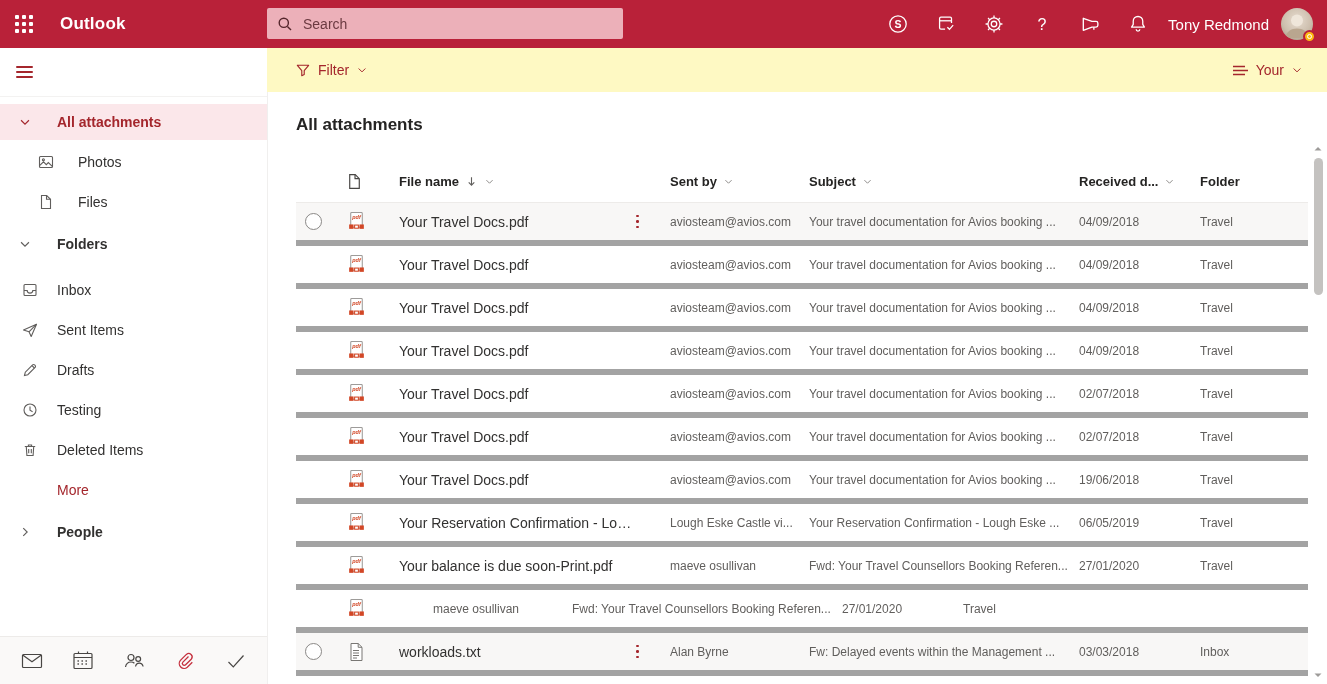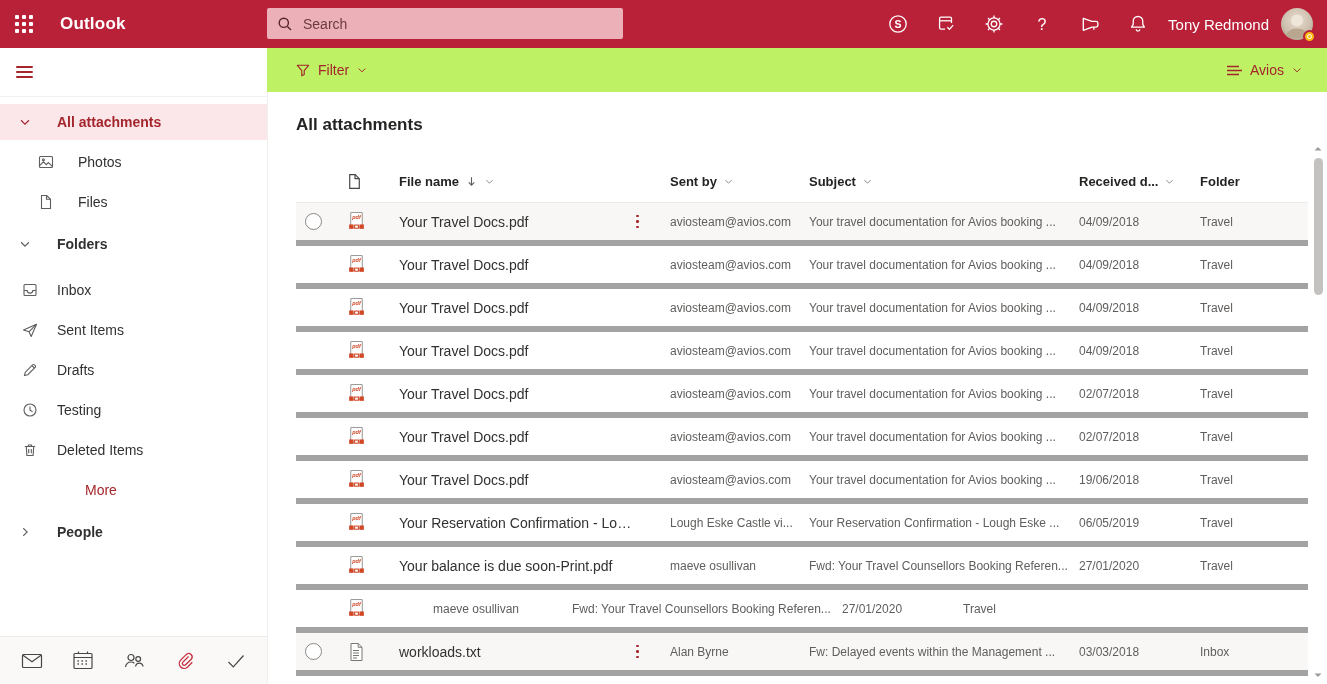--- a/index.html
+++ b/index.html
@@ -41,30 +41,30 @@
   .nav-item { height:40px; display:flex; align-items:center; font-size:14px; color:#323130; cursor:pointer; }
   .nav-item .chev { width:16px; margin:0 0 0 18px; color:#605E5C; flex:none; }
   .nav-item .spacer { width:34px; flex:none; }
   .nav-item .nicon { width:16px; margin-left:22px; margin-right:19px; flex:none; }
   .nav-item .nicon-sub { width:16px; margin-left:38px; margin-right:24px; flex:none; }
   .nav-item .lbl { white-space:nowrap; }
   .nav-item.selected { background:var(--selected_bg); height:36px; color:var(--accent); font-weight:700; }
   .nav-item.selected .chev { color:var(--accent); }
   .nav-item.head { font-weight:700; }
   .nav-item.more { color:var(--accent); }
-  .nav-item.more .lbl { margin-left:85px; }
+  .nav-item.more .lbl { margin-left:57px; }
   .gap6 { height:6px; } .gap2 { height:2px; }
 
   
   .modbar { position:absolute; left:0; bottom:0; width:267px; height:48px; background:#FAF9F8;
     border-top:1px solid #EDEBE9; display:flex; align-items:center; justify-content:space-around; padding:0 6px; }
   .mod { width:40px; height:40px; display:flex; align-items:center; justify-content:center; cursor:pointer; }
 
   
-  .cmdbar { position:absolute; left:267px; top:48px; right:0; height:44px; background:#bef264;
+  .cmdbar { position:absolute; left:267px; top:48px; right:0; height:44px; background:#fef9c3;
     display:flex; align-items:center; justify-content:space-between; padding:0 24px 0 28px; }
   .cmd-btn { display:flex; align-items:center; color:var(--accent); font-size:14px; cursor:pointer; }
   .cmd-btn .t { margin:0 7px; }
 
   
   .content { position:absolute; left:267px; top:92px; right:0; bottom:0; background:#fff;
     border-left:1px solid #F0EFEE; }
   .page-title { font-size:17px; font-weight:700; color:#252423; padding:23px 0 0 28px; }
 
   .tbl { position:absolute; left:28px; top:68px; right:19px; }
@@ -331,21 +331,21 @@
           <path d="M3.5 6l4.5 4.5L12.5 6"></path>
         </svg>
       </span>
   </div>
   <div class="cmd-btn">
     <span>
       <svg width="17" height="15" viewBox="0 0 17 15" stroke="currentColor" stroke-width="1.4">
         <path d="M1 3.5h12M1 7.5h15M1 11.5h12"></path>
         </svg>
       </span>
-    <span class="t">Avios</span>
+    <span class="t">Your</span>
     <span>
       <svg width="12" height="12" viewBox="0 0 16 16" fill="none" stroke="currentColor" stroke-width="1.3">
           <path d="M3.5 6l4.5 4.5L12.5 6"></path>
         </svg>
       </span>
   </div>
 </div>
 
 <main class="content">
   <h1 class="page-title">All attachments</h1>

